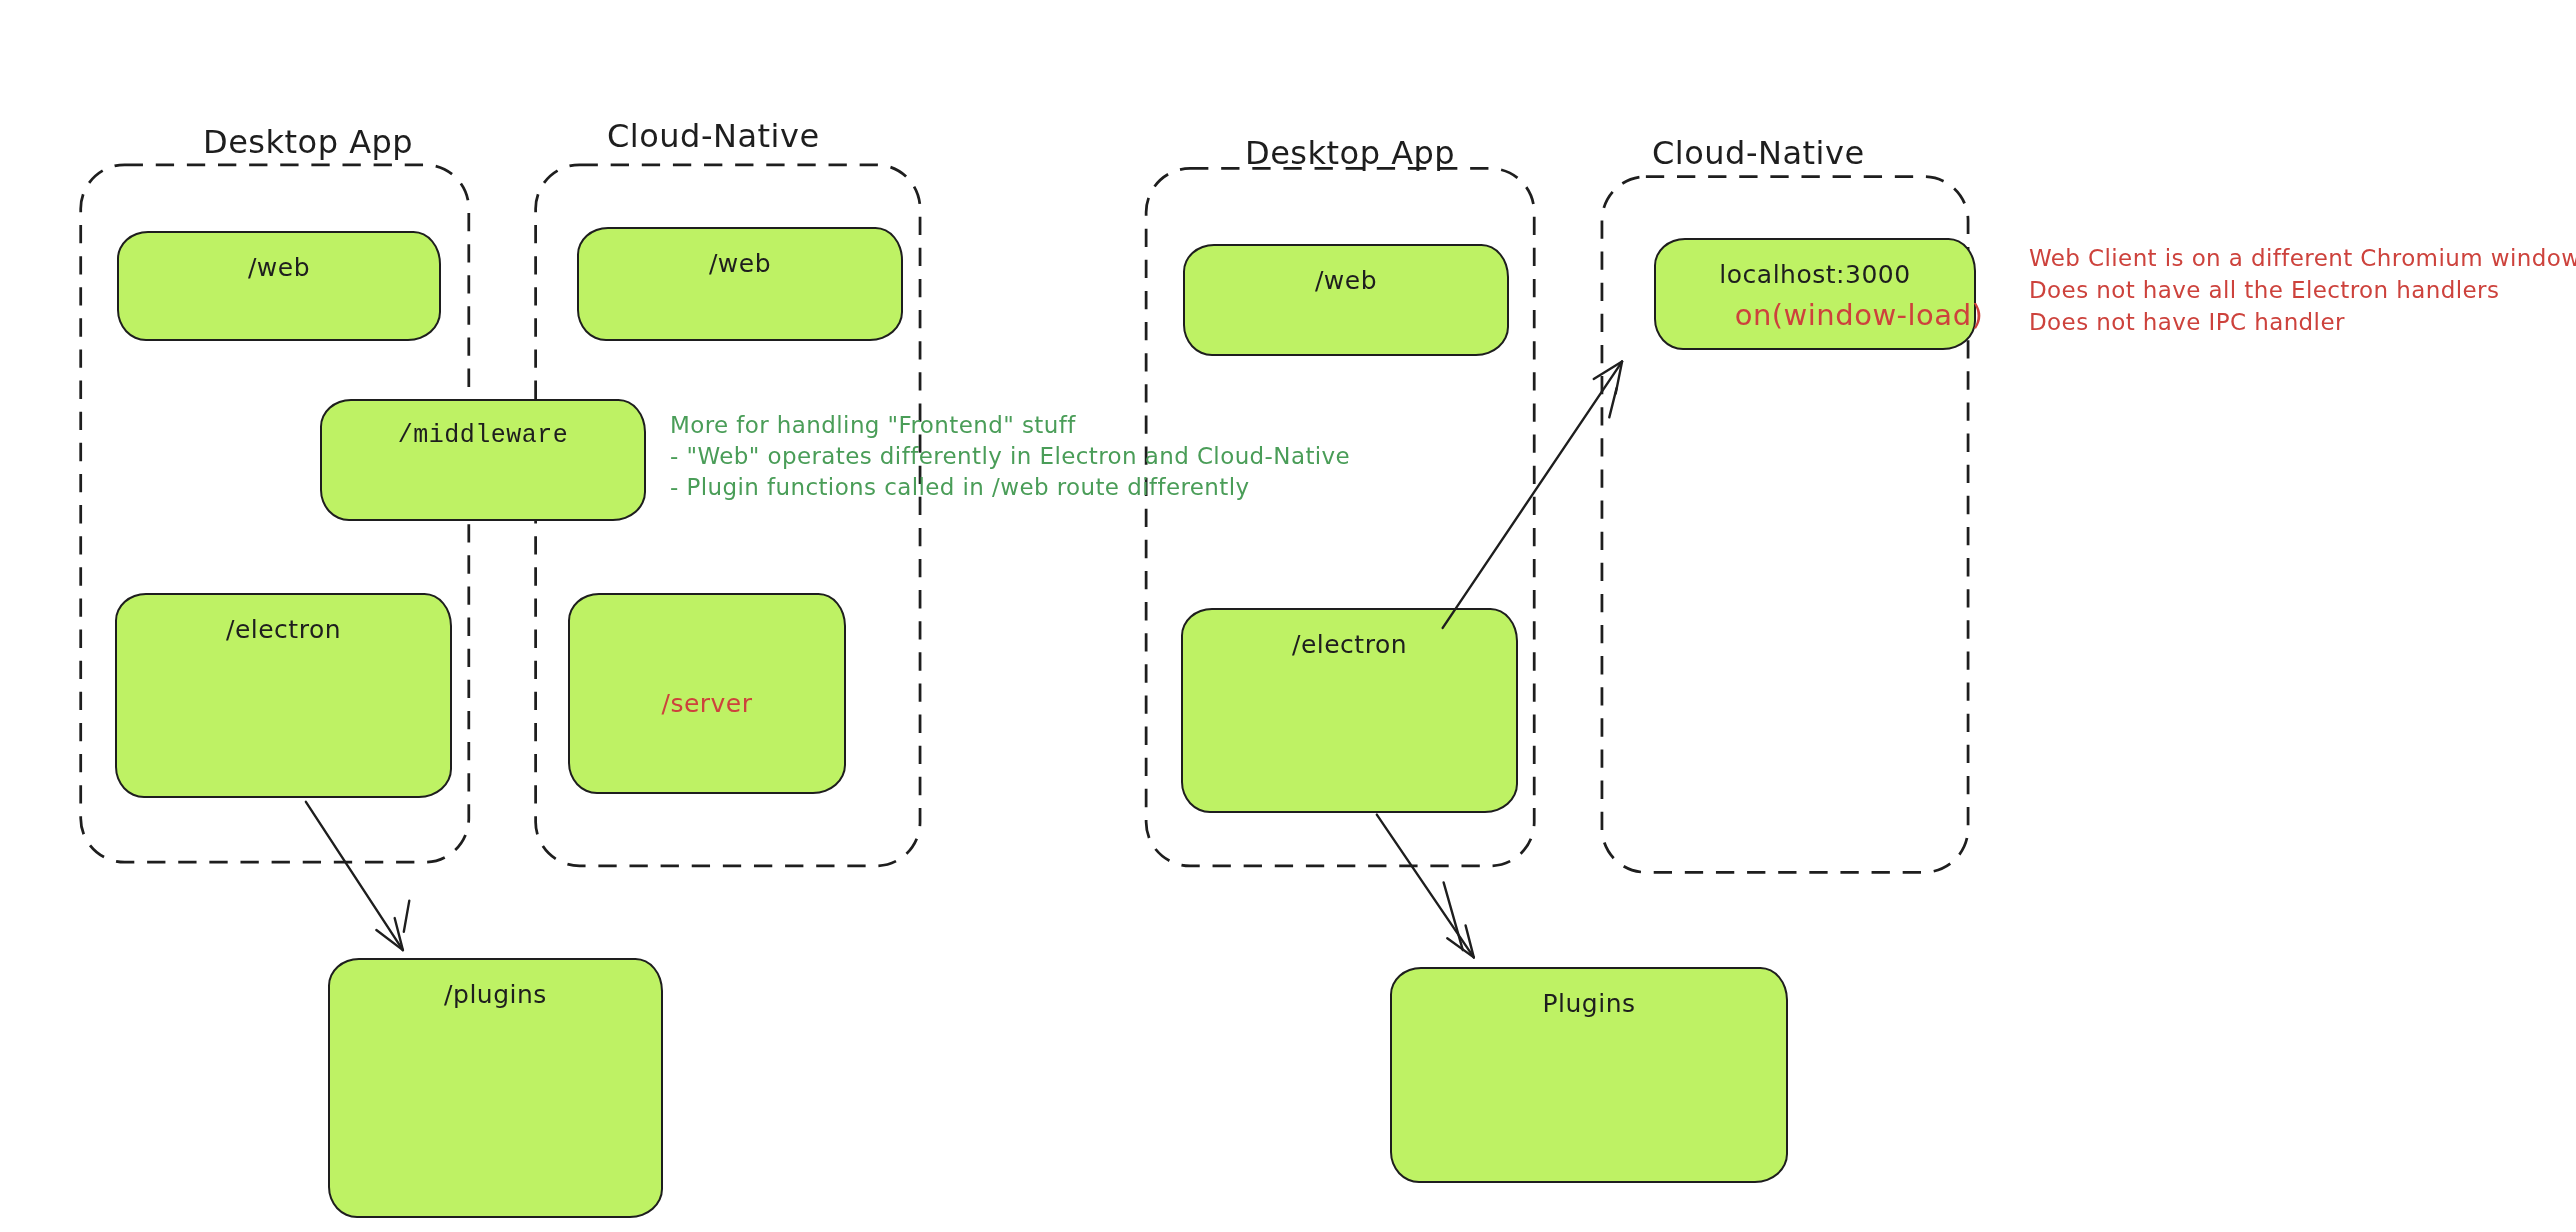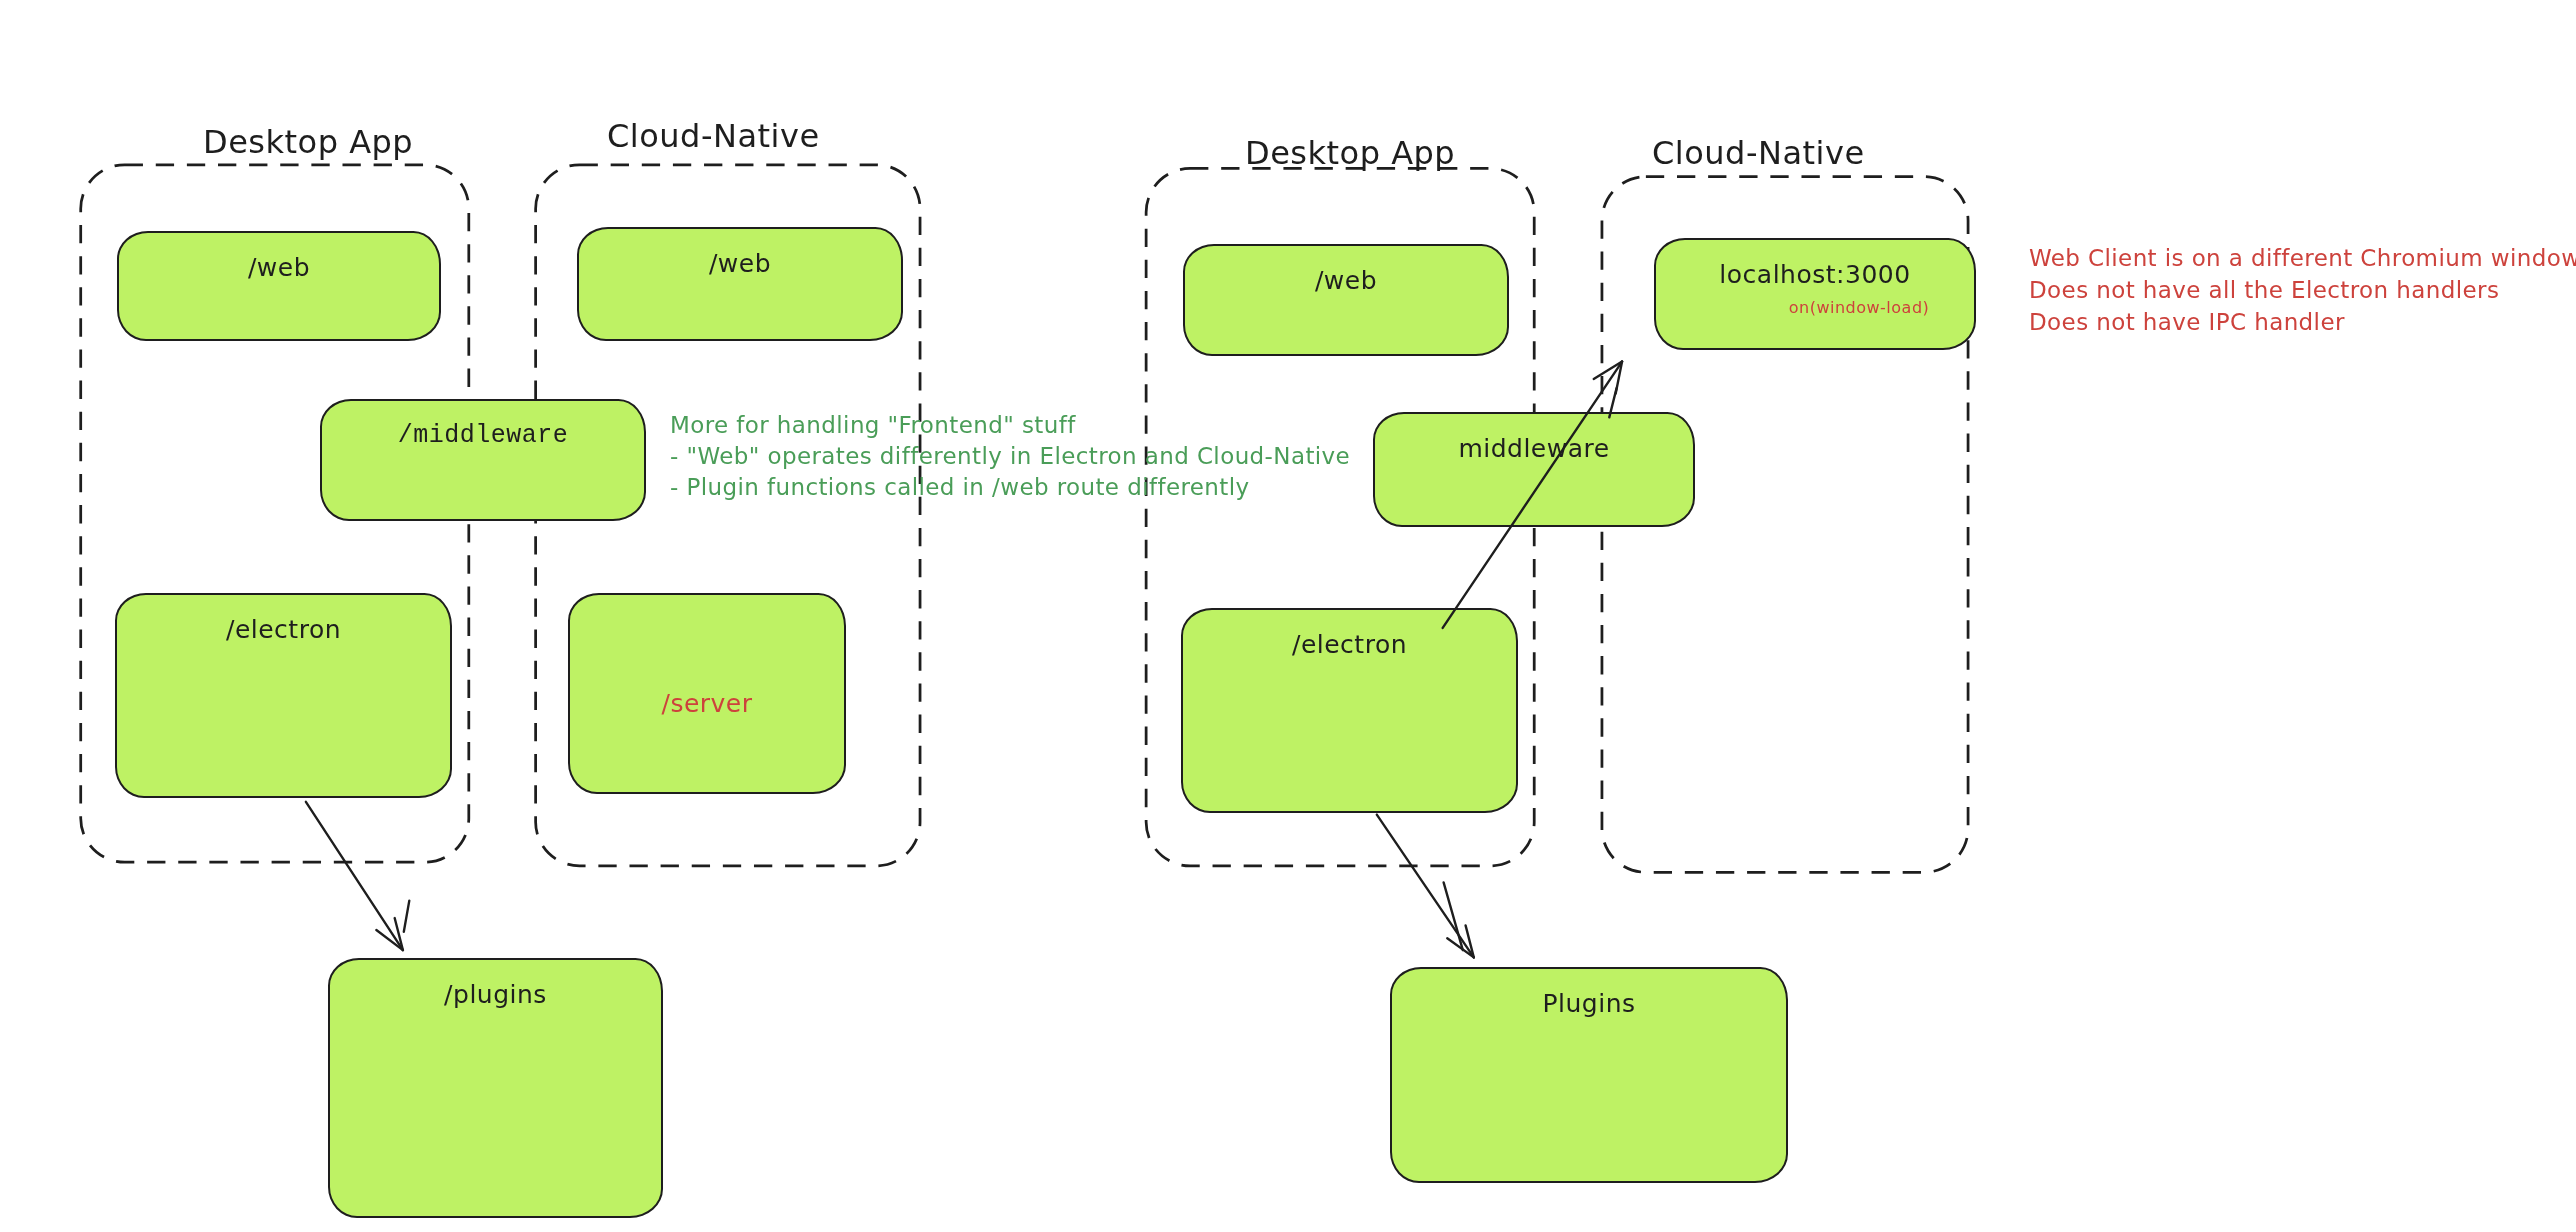--- a/index.html
+++ b/index.html
@@ -15,21 +15,21 @@
     box-sizing:border-box;display:flex;flex-direction:column;align-items:center;
     padding-top:20px;font-size:25px;letter-spacing:0.5px;z-index:2;
     border-radius:31px 27.5px 33px 29px / 27.5px 33px 29px 31px;
   }
   .box .label{white-space:nowrap;}
   .group-title{position:absolute;font-size:32px;letter-spacing:0.5px;z-index:1;white-space:nowrap;}
   .note{position:absolute;font-size:23px;line-height:31px;z-index:2;white-space:nowrap;letter-spacing:0.4px;}
   .note-green{color:#4a9d58;}
   .note-red{color:#cd423c;line-height:32px;}
   .red-text{color:#cd423c;}
-  .sub-label{margin-top:9.2px;font-size:16px;margin-left:88px;white-space:nowrap;}
+  .sub-label{margin-top:9.2px;font-size:29px;margin-left:88px;white-space:nowrap;}
 </style>
 </head>
 <body>
 
 <div class="canvas">
 
   <svg class="layer layer-containers" width="2576" height="1232" viewBox="0 0 2814 1346">
     <rect x="88" y="180" width="424" height="762" rx="48" fill="none" stroke="#1e1e1e" stroke-width="3" stroke-dasharray="20 14"></rect>
     <rect x="585" y="180" width="420" height="766" rx="48" fill="none" stroke="#1e1e1e" stroke-width="3" stroke-dasharray="20 14"></rect>
     <rect x="1252" y="184" width="424" height="762" rx="48" fill="none" stroke="#1e1e1e" stroke-width="3" stroke-dasharray="20 14"></rect>
@@ -59,23 +59,20 @@
   <div class="box" style="left:328px;top:958px;width:335px;height:260px;">
     <span class="label">/plugins</span>
   </div>
 
   <div class="box" style="left:1183px;top:244px;width:326px;height:112px;">
     <span class="label">/web</span>
   </div>
   <div class="box" style="left:1654px;top:238px;width:322px;height:112px;">
     <span class="label">localhost:3000</span>
     <span class="sub-label red-text">on(window-load)</span>
-  </div>
-  <div class="box" style="left:1373px;top:412px;width:322px;height:115px;">
-    <span class="label">middleware</span>
   </div>
   <div class="box" style="left:1181px;top:608px;width:337px;height:205px;">
     <span class="label">/electron</span>
   </div>
   <div class="box" style="left:1390px;top:967px;width:398px;height:216px;">
     <span class="label">Plugins</span>
   </div>
 
   <div class="note note-green" style="left:670px;top:410px;">
     <div>More for handling "Frontend" stuff</div>

